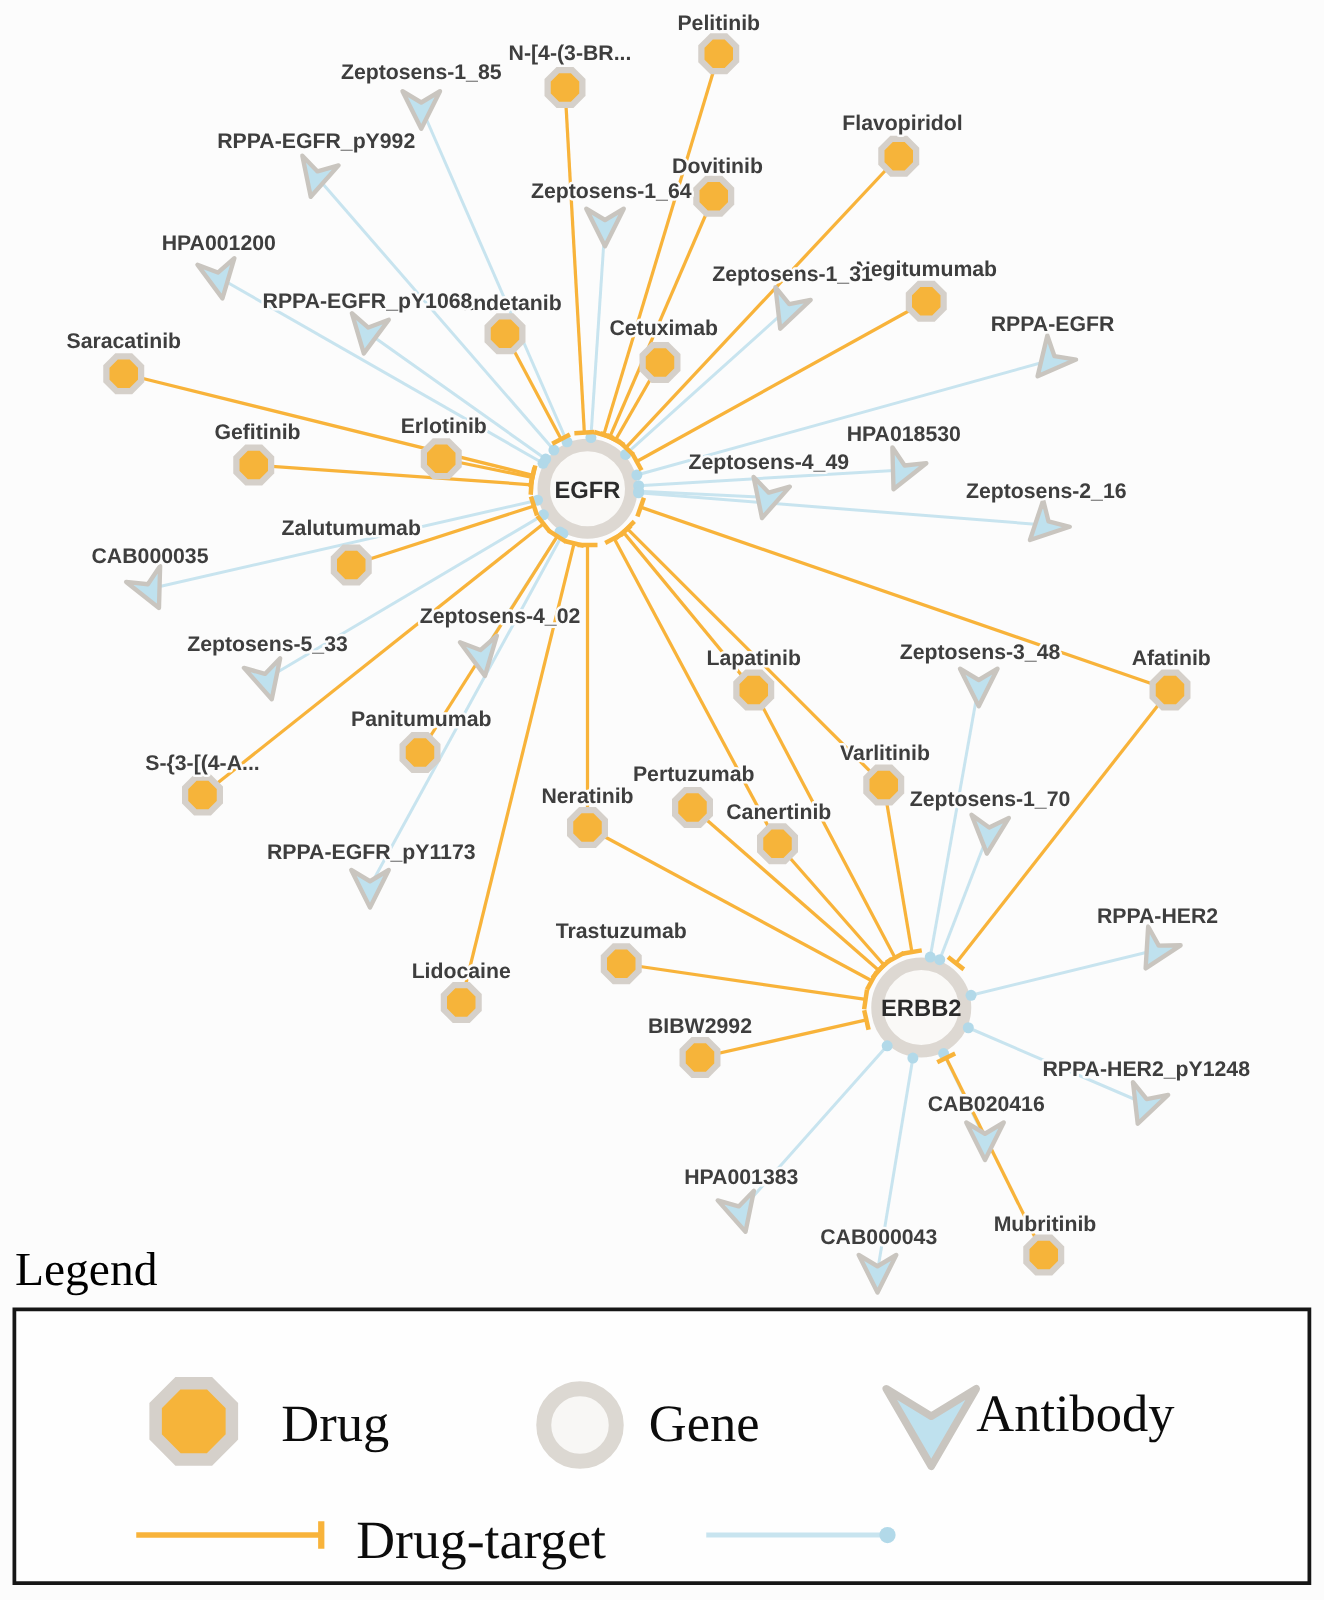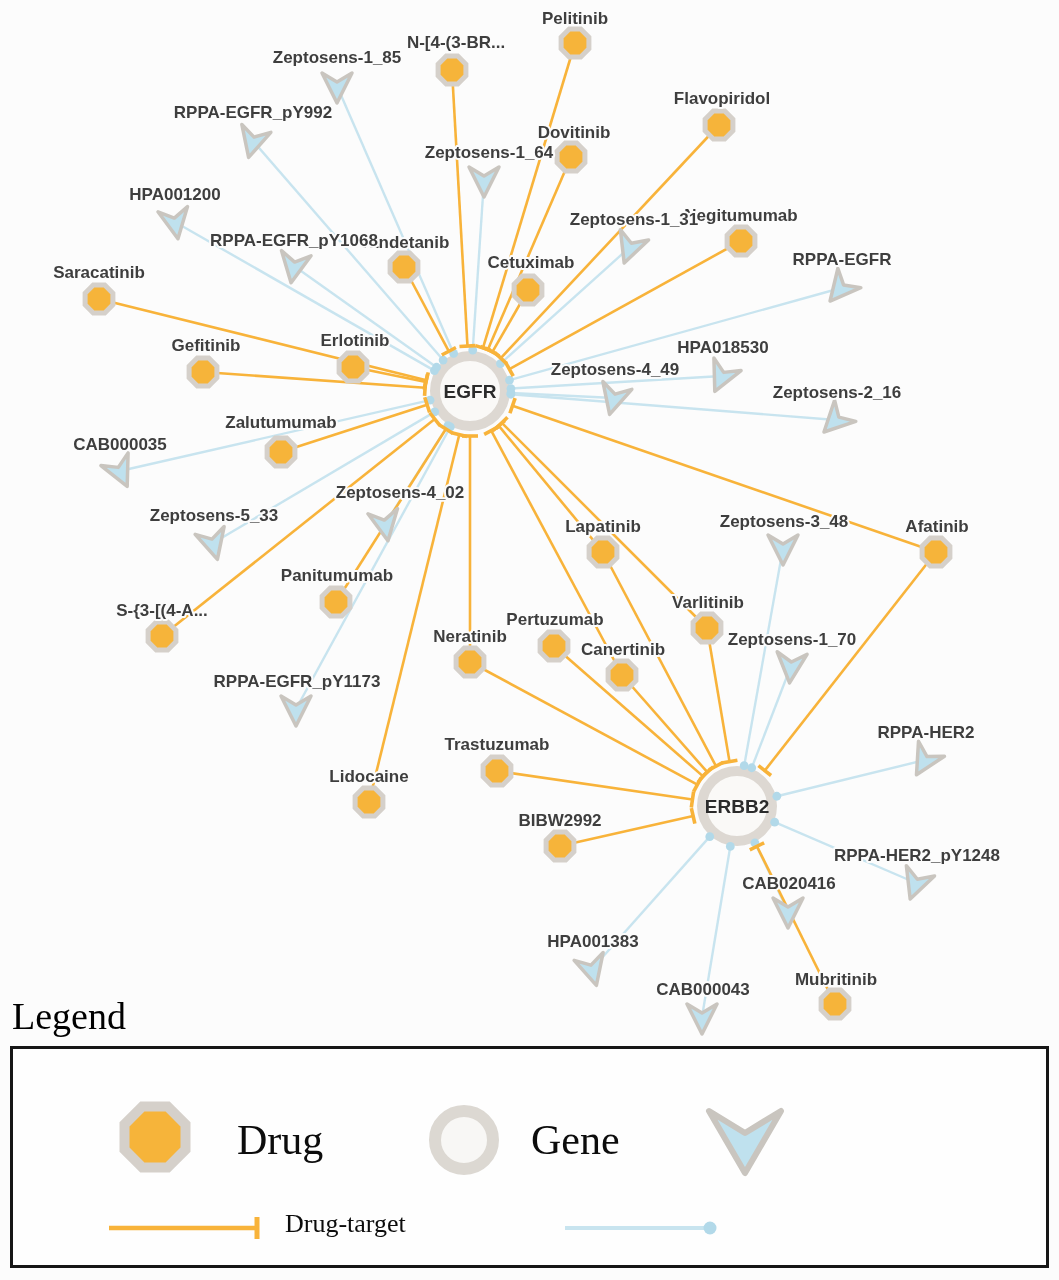--- a/index.html
+++ b/index.html
@@ -24,24 +24,24 @@
     position:absolute;left:12px;top:994px;
     font-family:"Liberation Serif",serif;font-weight:normal;
     font-size:38px;color:#000;
   }
   .legend-box{
     position:absolute;left:10px;top:1046px;width:1033px;height:216px;
     border:3px solid #161616;background:#fefefe;
   }
   .legend-box .abs{position:absolute;}
   .legend-node-label{
-    font-family:"Liberation Serif",serif;font-size:42px;color:#0c0c0c;line-height:1;margin-left:12px;
+    font-family:"Liberation Serif",serif;font-size:42px;color:#0c0c0c;line-height:1;
   }
   .legend-edge-label{
-    font-family:"Liberation Serif",serif;font-size:26px;color:#0c0c0c;line-height:1;
+    font-family:"Liberation Serif",serif;font-size:43px;color:#0c0c0c;line-height:1;
   }
 </style>
 </head>
 <body>
 
 <div id="figure">
 
   <svg id="network-svg" width="1059" height="1280" viewBox="0 0 1059 1280" style="background: rgb(252, 252, 252);">
       <defs>
         <marker id="m-tee" markerUnits="userSpaceOnUse" markerWidth="20" markerHeight="20" refX="10" refY="10" orient="auto">
@@ -218,20 +218,21 @@
         <circle cx="45" cy="45" r="29" fill="#f8f7f5" stroke="#dcd8d2" stroke-width="12"></circle>
       </svg>
     </span>
     <span class="abs legend-node-label" style="left:506px;top:70px;font-family:Liberation Serif, serif;">Gene</span>
 
     <span class="abs" style="left:682px;top:42px;">
       <svg width="100" height="95" viewBox="0 0 100 95">
         <path d="M 14 20 L 50 42 L 86 20 L 50 82 Z" fill="#bfe1ee" stroke="#c9c5bf" stroke-width="6" stroke-linejoin="round"></path>
       </svg>
     </span>
+    <span class="abs legend-node-label" style="left:768px;top:62px;">Antibody</span>
 
     <span class="abs" style="left:92px;top:164px;">
       <svg width="175" height="30" viewBox="0 0 175 30">
         <line x1="4" y1="15" x2="152" y2="15" stroke="#f8b33a" stroke-width="4.5"></line>
         <line x1="152" y1="4" x2="152" y2="26" stroke="#f8b33a" stroke-width="5"></line>
       </svg>
     </span>
     <span class="abs legend-edge-label" style="left:272px;top:162px;">Drug-target</span>
 
     <span class="abs" style="left:548px;top:164px;">

